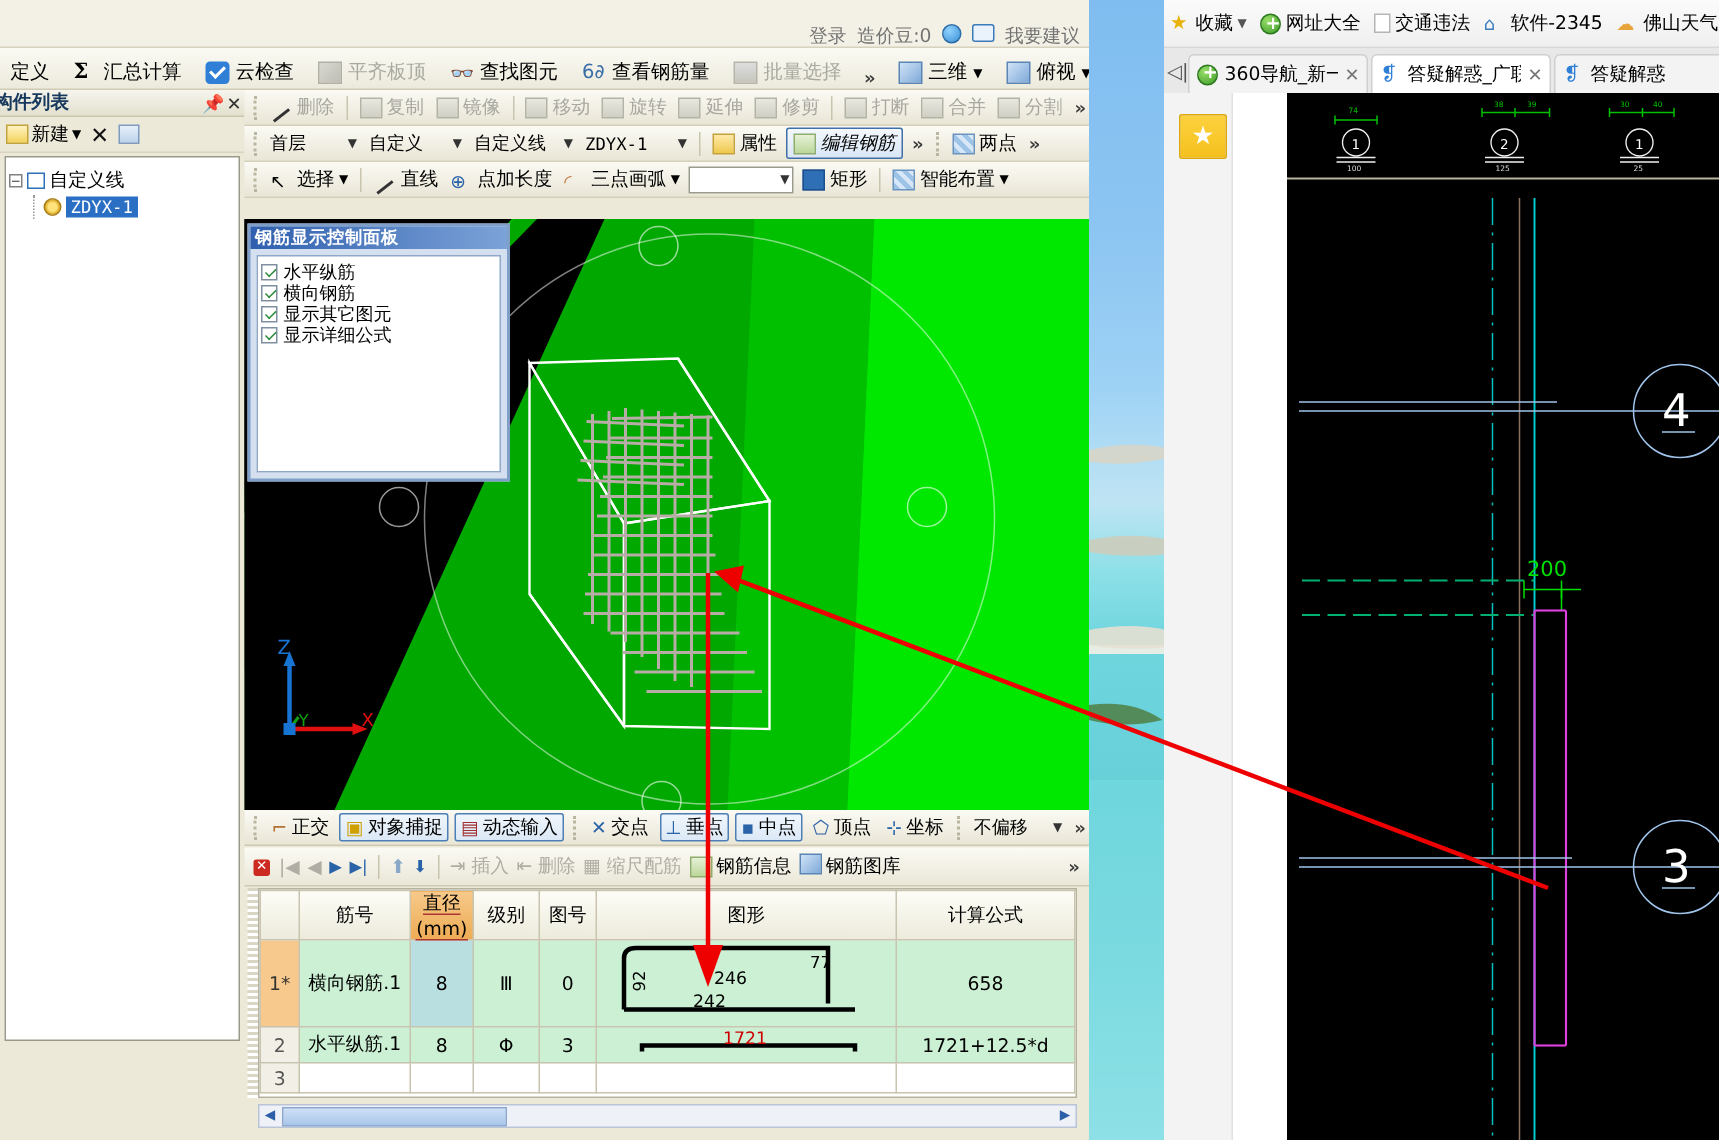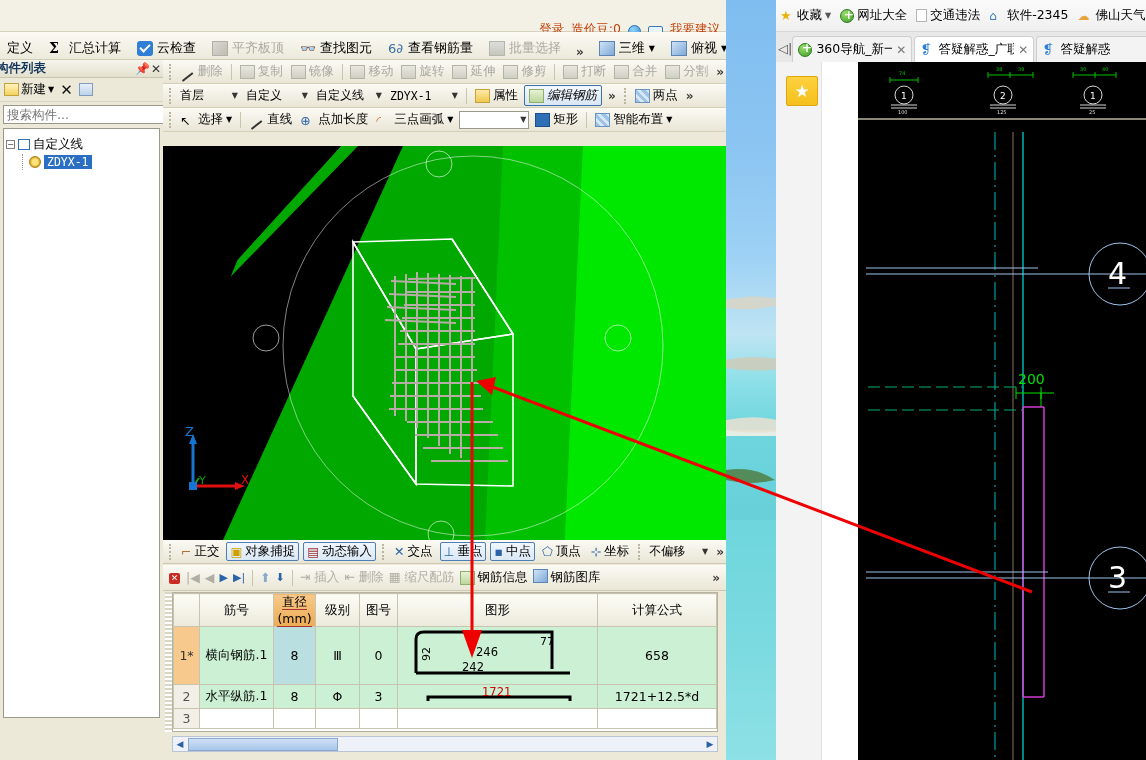--- a/index.html
+++ b/index.html
@@ -20,21 +20,21 @@
         #66cfd8 70%, #7fd8de 85%, #a8e6ea 100%);
   }
   
   #app-window {
     position:absolute; left:0; top:0; width:726px; height:760px;
     background:#ece9d8; overflow:hidden;
   }
   .topstrip { position:absolute; left:0; top:0; width:726px; height:32px; background:#f3f1e6; border-bottom:1px solid #d6d2bd;}
   .topright-account {
     position:absolute; right:6px; top:16px; height:22px;
-    display:flex; align-items:flex-end; gap:7px; font-size:12.5px; color:#c2410c;
+    display:flex; align-items:flex-start; gap:7px; font-size:12.5px; color:#737373;
   }
   .coin-icon { display:inline-block; width:13px;height:13px;border-radius:50%;
      background:radial-gradient(circle at 35% 30%, #8fd3ff, #3d8fd4); border:1px solid #2b6ea8;}
   .sugg-icon { display:inline-block; width:15px;height:12px;border:1.5px solid #3a7abd; border-radius:2px; background:#eaf3fb;}
 
   
   .menurow {
     position:absolute; left:0; top:32px; width:726px; height:28px;
     background:linear-gradient(to bottom,#fbfaf4,#eceadb);
     border-bottom:1px solid #cfcbb5;
@@ -248,24 +248,20 @@
     </div>
     <div class="panel-tools">
       <span class="new-btn">
         <span class="new-ic"></span>
         <span>新建</span>
         <span style="font-size:8px">▼</span>
       </span>
       <span class="del-x">✕</span>
       <span class="cp-ic"></span>
     </div>
-    <div class="search-row">
-      <input class="search-input" placeholder="搜索构件..." style="">
-      <span class="search-btn">🔍</span>
-    </div>
     <div class="tree">
       <div class="tnode">
         <span class="tbox">−</span>
         <span class="tic-sq"></span>
         <span>自定义线</span>
       </div>
       <div class="tchild">
         <div class="tnode">
           <span class="tic-gear"></span>
           <span class="tsel">ZDYX-1</span>
@@ -473,20 +469,41 @@
         <text x="22" y="290" fill="#1874d2" font-size="13" font-family="DejaVu Sans">Z</text>
         <line x1="30" y1="340" x2="75" y2="340" stroke="#e01010" stroke-width="3"></line>
         <polygon points="82,340 72,336 72,344" fill="#e01010"></polygon>
         <text x="78" y="338" fill="#e01010" font-size="12" font-family="DejaVu Sans">X</text>
         <line x1="30" y1="340" x2="36" y2="332" stroke="#10a010" stroke-width="2"></line>
         <text x="36" y="338" fill="#10a010" font-size="11" font-family="DejaVu Sans">Y</text>
         <rect x="26" y="336" width="8" height="8" fill="#1874d2"></rect>
       </g>
     </svg>
 
+    <div class="rebar-panel">
+      <div class="rp-title">钢筋显示控制面板</div>
+      <div class="rp-body">
+        <div class="cbrow">
+          <span class="cb"></span>
+          <span>水平纵筋</span>
+        </div>
+        <div class="cbrow">
+          <span class="cb"></span>
+          <span>横向钢筋</span>
+        </div>
+        <div class="cbrow">
+          <span class="cb"></span>
+          <span>显示其它图元</span>
+        </div>
+        <div class="cbrow">
+          <span class="cb"></span>
+          <span>显示详细公式</span>
+        </div>
+      </div>
+    </div>
   </div>
 
   <div class="snapbar">
     <span class="dotsep"></span>
     <span class="snap-off">
         <span style="color:#b07030">⌐</span>
         <span>正交</span>
       </span>
     <span class="snap-on">
         <span style="color:#d0a000">▣</span>

